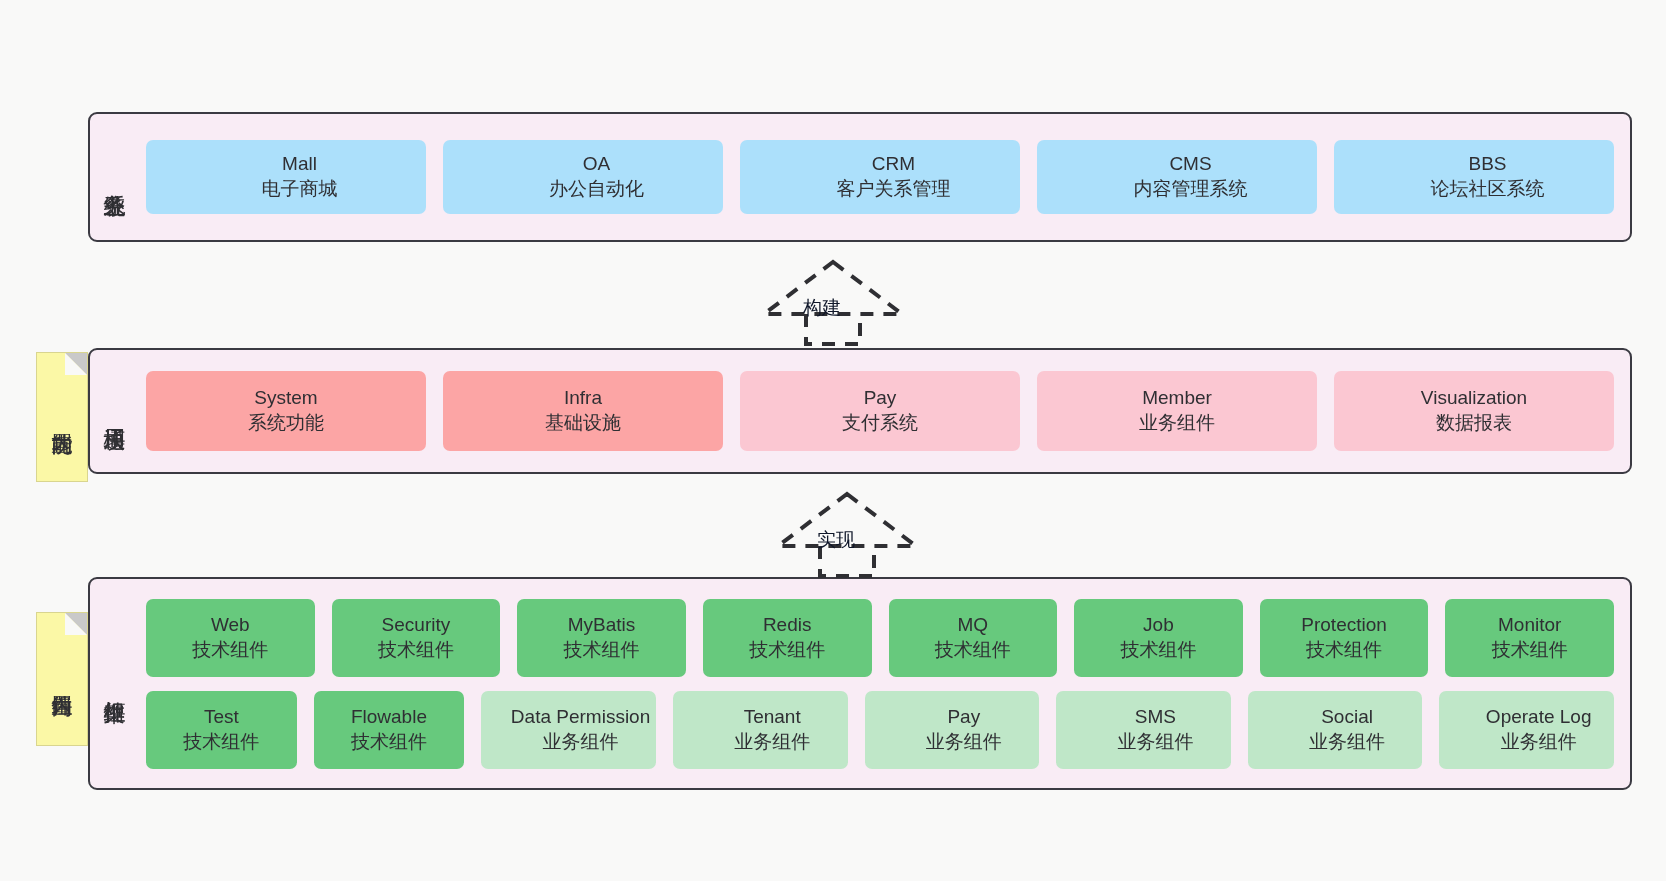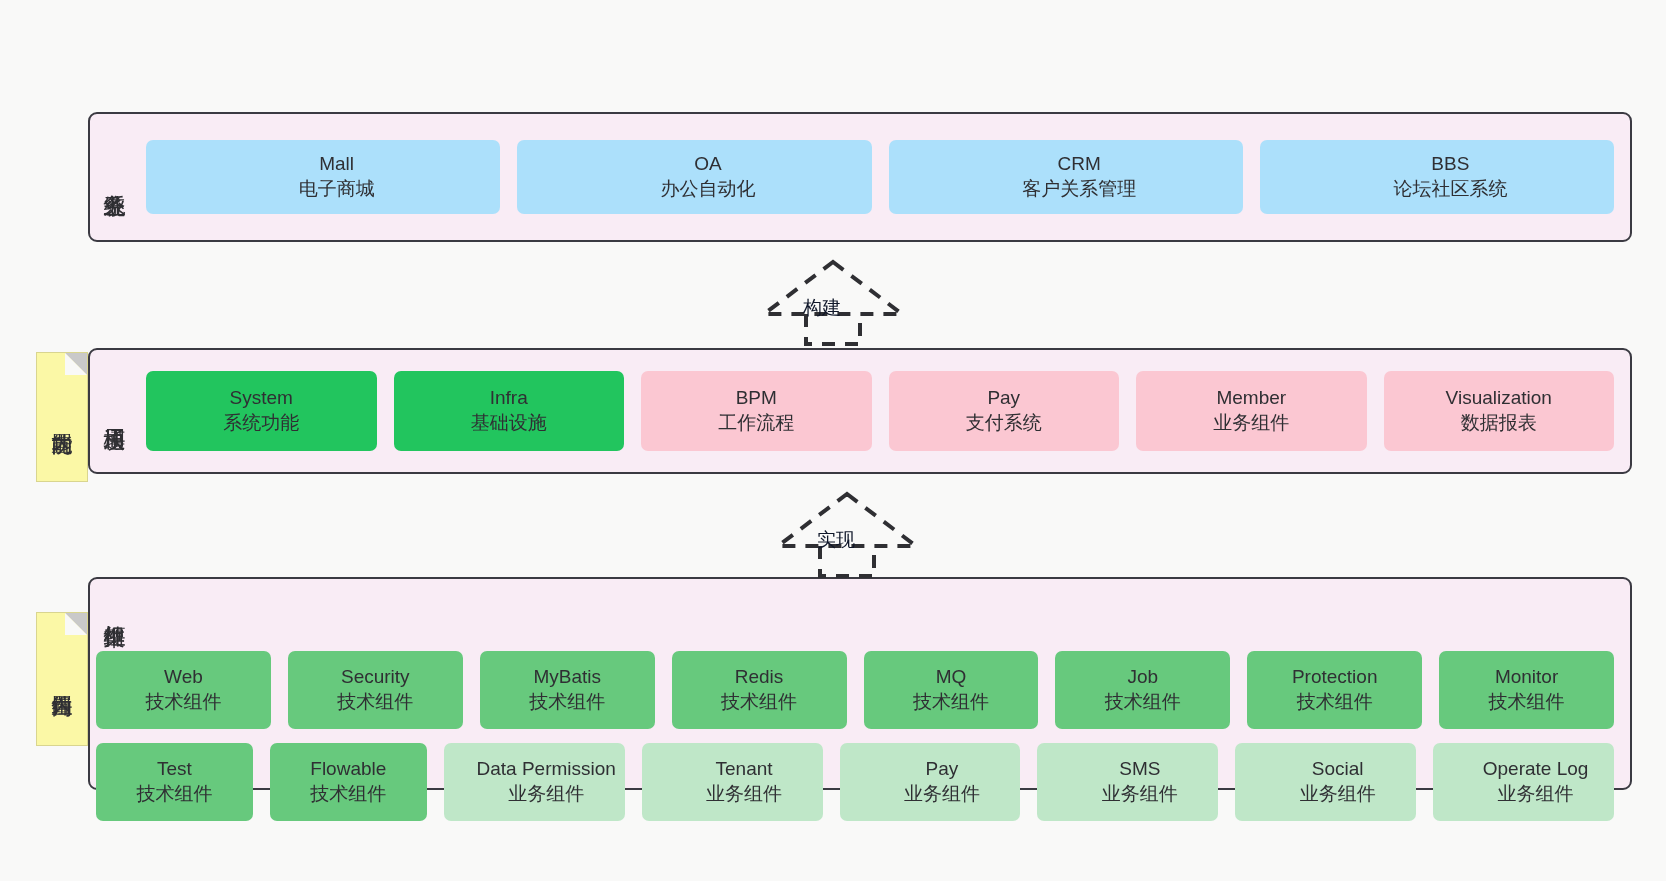--- a/index.html
+++ b/index.html
@@ -63,29 +63,29 @@
     line-height:1.30;
     color:#2f2f33;
     padding:6px 4px;
     box-sizing:border-box;
     word-break:break-word;
   }
   .card .sub{font-size:19px;}
 
   
   .c-blue      {background:#ace0fb;padding-left:31px;}
-  .c-red       {background:#22c55e;}
+  .c-red       {background:#fca5a5;}
   .c-pink      {background:#fbc7d2;}
   .c-green     {background:#67c97d;}
   .c-greenlight{background:#bfe7c8;padding-left:28px;}
 
   
   #sec-business {left:88px;  top:112px; width:1544px; height:130px;}
   #sec-modules  {left:88px;  top:348px; width:1544px; height:126px;}
-  #sec-framework{left:88px;  top:577px; width:1544px; height:213px;flex-direction:column;}
+  #sec-framework{left:88px;  top:577px; width:1544px; height:213px;}
 
   #sec-business  .card{height:74px;}
   #sec-modules   .card{height:80px;}
   #sec-framework .card{height:78px;}
 
   
   .note{
     position:absolute;
     width:52px;
     background:#fbf8a6;
@@ -152,20 +152,24 @@
         </div>
         <div class="card c-blue">
           <span>OA</span>
           <span class="sub">办公自动化</span>
         </div>
         <div class="card c-blue">
           <span>CRM</span>
           <span class="sub">客户关系管理</span>
         </div>
         <div class="card c-blue">
+          <span>CMS</span>
+          <span class="sub">内容管理系统</span>
+        </div>
+        <div class="card c-blue">
           <span>BBS</span>
           <span class="sub">论坛社区系统</span>
         </div>
       </div>
     </div>
   </div>
 
   <div class="uml" id="arrow-build">
     <svg width="150" height="88" viewBox="0 0 150 88">
       <path d="M75 4 L144 56 L6 56 Z" fill="none" stroke="#2f2f33" stroke-width="4" stroke-dasharray="13 10" stroke-linecap="butt"></path>
@@ -183,24 +187,20 @@
       <div class="row">
         <div class="card c-red">
           <span>System</span>
           <span class="sub">系统功能</span>
         </div>
         <div class="card c-red">
           <span>Infra</span>
           <span class="sub">基础设施</span>
         </div>
         <div class="card c-pink">
-          <span>BPM</span>
-          <span class="sub">工作流程</span>
-        </div>
-        <div class="card c-pink">
           <span>Pay</span>
           <span class="sub">支付系统</span>
         </div>
         <div class="card c-pink">
           <span>Member</span>
           <span class="sub">业务组件</span>
         </div>
         <div class="card c-pink">
           <span>Visualization</span>
           <span class="sub">数据报表</span>

